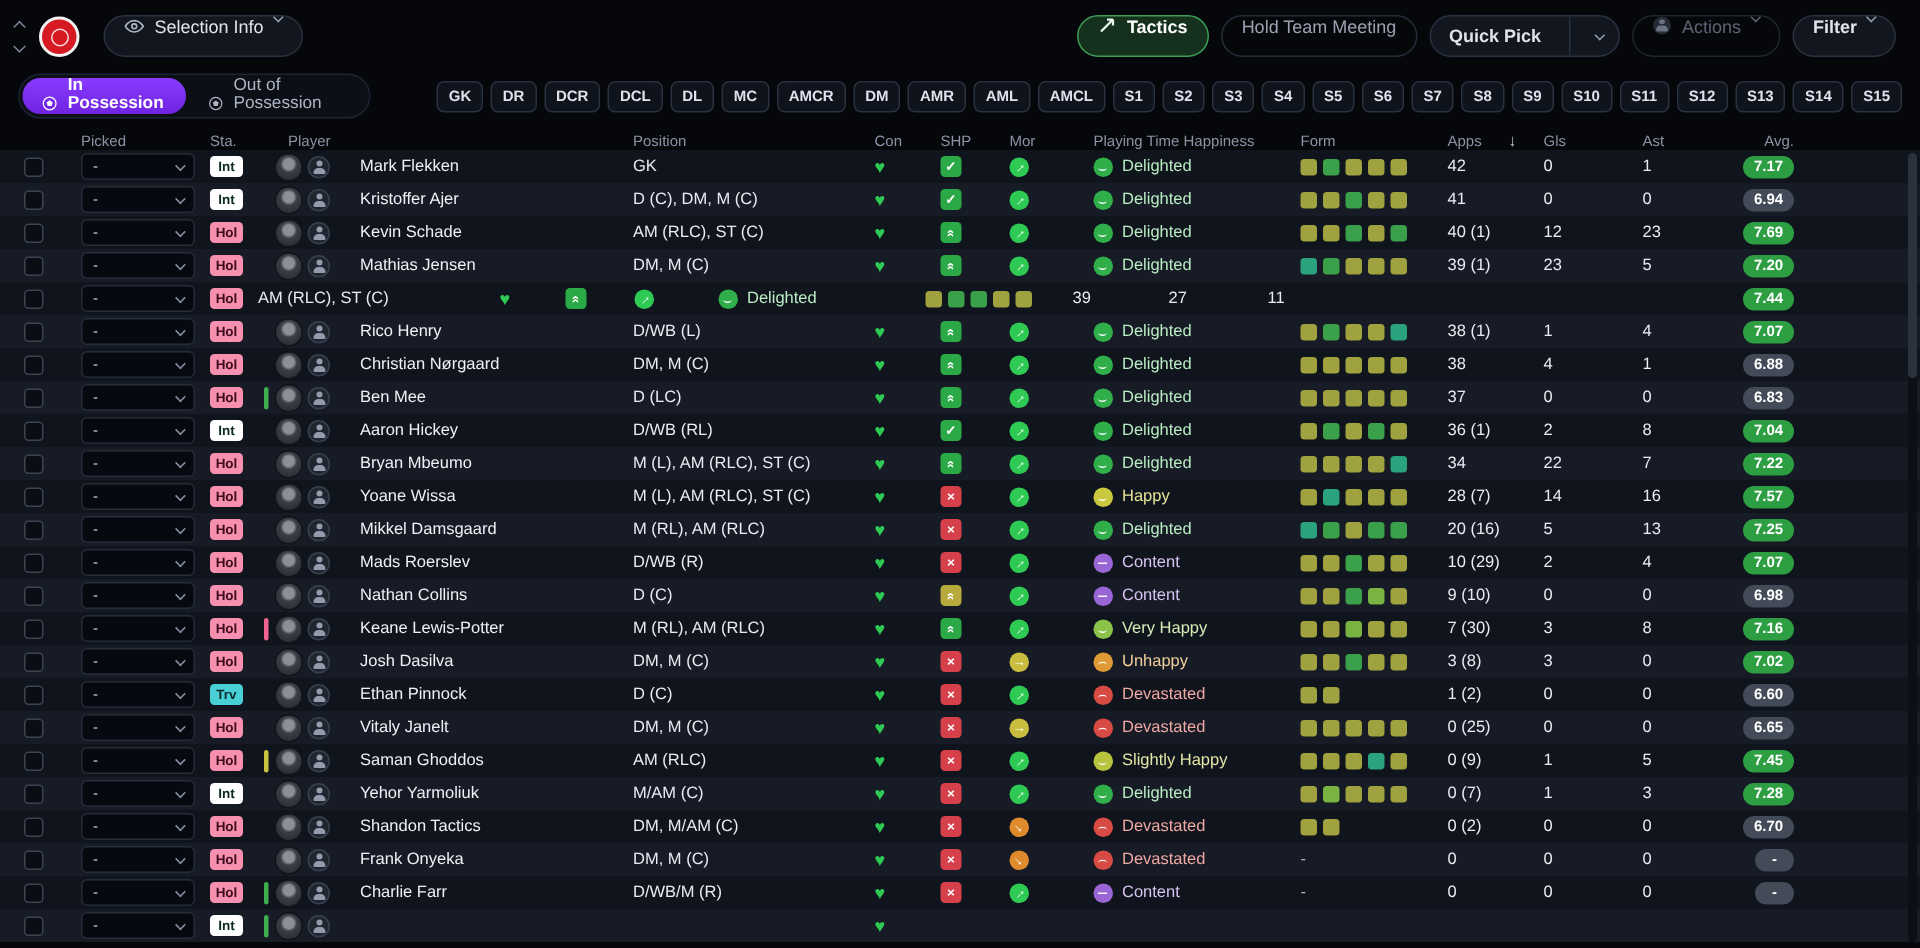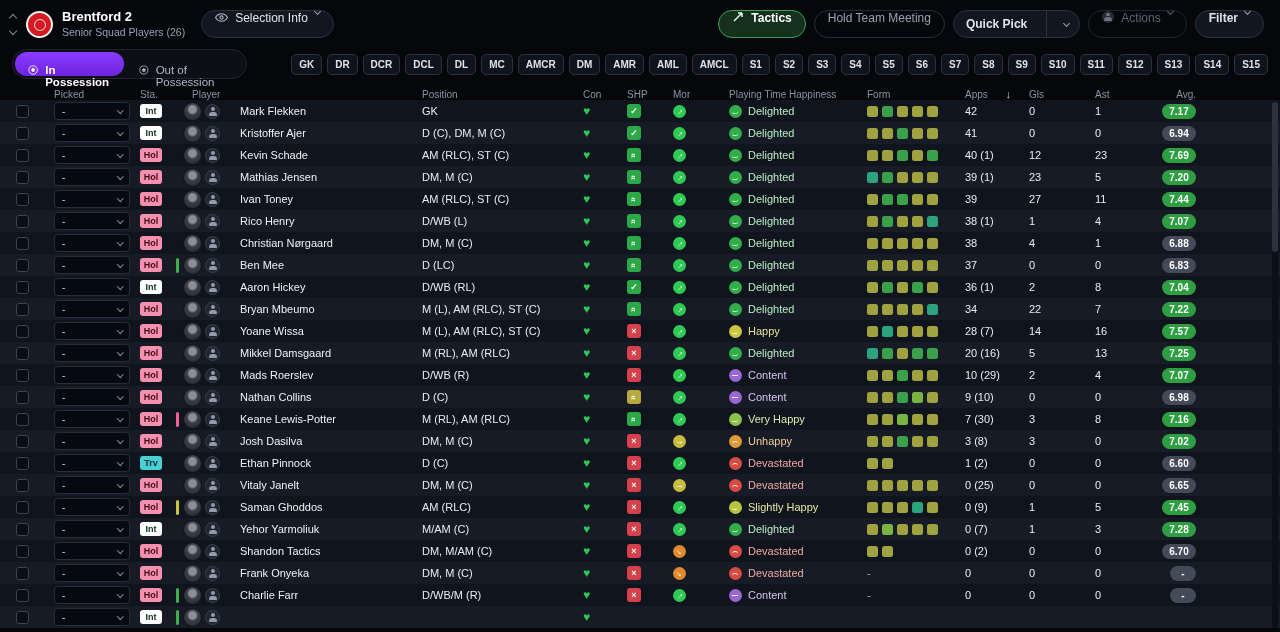--- a/index.html
+++ b/index.html
@@ -32,21 +32,21 @@
   .btn-actions{background:transparent;border-color:#20262f;color:#5d6475}
   .btn-actions .chev{border-color:#5d6475}
   .btn-filter{font-weight:bold}
   .person-sm{width:12px;height:12px;border-radius:50%;background:#262b35;position:relative;flex:none}
   .person-sm::before{content:'';position:absolute;left:3.8px;top:1.8px;width:3.6px;height:3.6px;border-radius:50%;background:#6a7382}
   .person-sm::after{content:'';position:absolute;left:2px;top:6.4px;width:7.4px;height:4px;border-radius:3px 3px 1px 1px;background:#6a7382}
 
   
   .filterbar{height:32px;display:flex;align-items:center;padding:0 12px;background:#05070b}
   .tabs{display:flex;background:#0c0f16;border:1px solid #1d2330;border-radius:15px;padding:2px;gap:2px}
-  .tab{height:24px;border-radius:13px;padding:12px 13px;font-size:11.5px;display:flex;align-items:flex-start;gap:7px;color:#aeb6c6;cursor:pointer}
+  .tab{height:24px;border-radius:13px;padding:1px 13px;font-size:11.5px;display:flex;align-items:flex-end;gap:7px;color:#aeb6c6;cursor:pointer}
   .tab.active{background:linear-gradient(180deg,#8a3bff,#6f24e0);color:#fff;font-weight:bold}
   .chips{display:flex;align-items:center;gap:5px;margin-left:44px}
   .chip{height:21px;padding:0 7px;border-radius:5px;background:#0f131c;border:1px solid #2a3140;
     font-size:10px;font-weight:bold;color:#dde2ec;display:flex;align-items:center;font-family:"Liberation Sans",sans-serif;cursor:pointer}
 
   
   .col{display:flex;align-items:center;flex:none}
   .col-check{width:46px;padding-left:16px}
   .col-picked{width:92px;padding-left:8px}
   .col-sta{width:34px;padding-left:2px}
@@ -120,24 +120,20 @@
 <body>
 
 <div class="app">
 
   <div class="topbar">
     <div class="navchevs">
       <span class="chev up"></span>
       <span class="chev down"></span>
     </div>
     <div class="crest"></div>
-    <div class="titles">
-      <div class="club">Brentford 2</div>
-      <div class="subtitle">Senior Squad Players (26)</div>
-    </div>
     <button class="btn btn-selinfo">
       <svg width="13" height="13" viewBox="0 0 24 24" fill="none" stroke="#aeb6c6" stroke-width="2">
           <path d="M1 12s4-7 11-7 11 7 11 7-4 7-11 7S1 12 1 12z"></path>
           <circle cx="12" cy="12" r="3"></circle>
         </svg>
       <span>Selection Info</span>
       <span class="chev down"></span>
     </button>
 
     <div class="right-actions">
@@ -481,26 +477,20 @@
         </div>
     <div class="col col-picked">
       <div class="picked-dd">
         <span>-</span>
         <span class="chev down"></span>
       </div>
     </div>
     <div class="col col-sta">
           <span class="sta sta-hol">Hol</span>
         </div>
-    <div class="col col-player">
-      <span class="pbar"></span>
-      <span class="av1"></span>
-      <span class="av2"></span>
-      <span class="pname">Ivan Toney</span>
-    </div>
     <div class="col col-pos">
           <span>AM (RLC), ST (C)</span>
         </div>
     <div class="col col-con">
           <span class="heart">♥</span>
         </div>
     <div class="col col-shp">
           <span class="shp shp-up">
             <span class="g rotup">»</span>
           </span>

